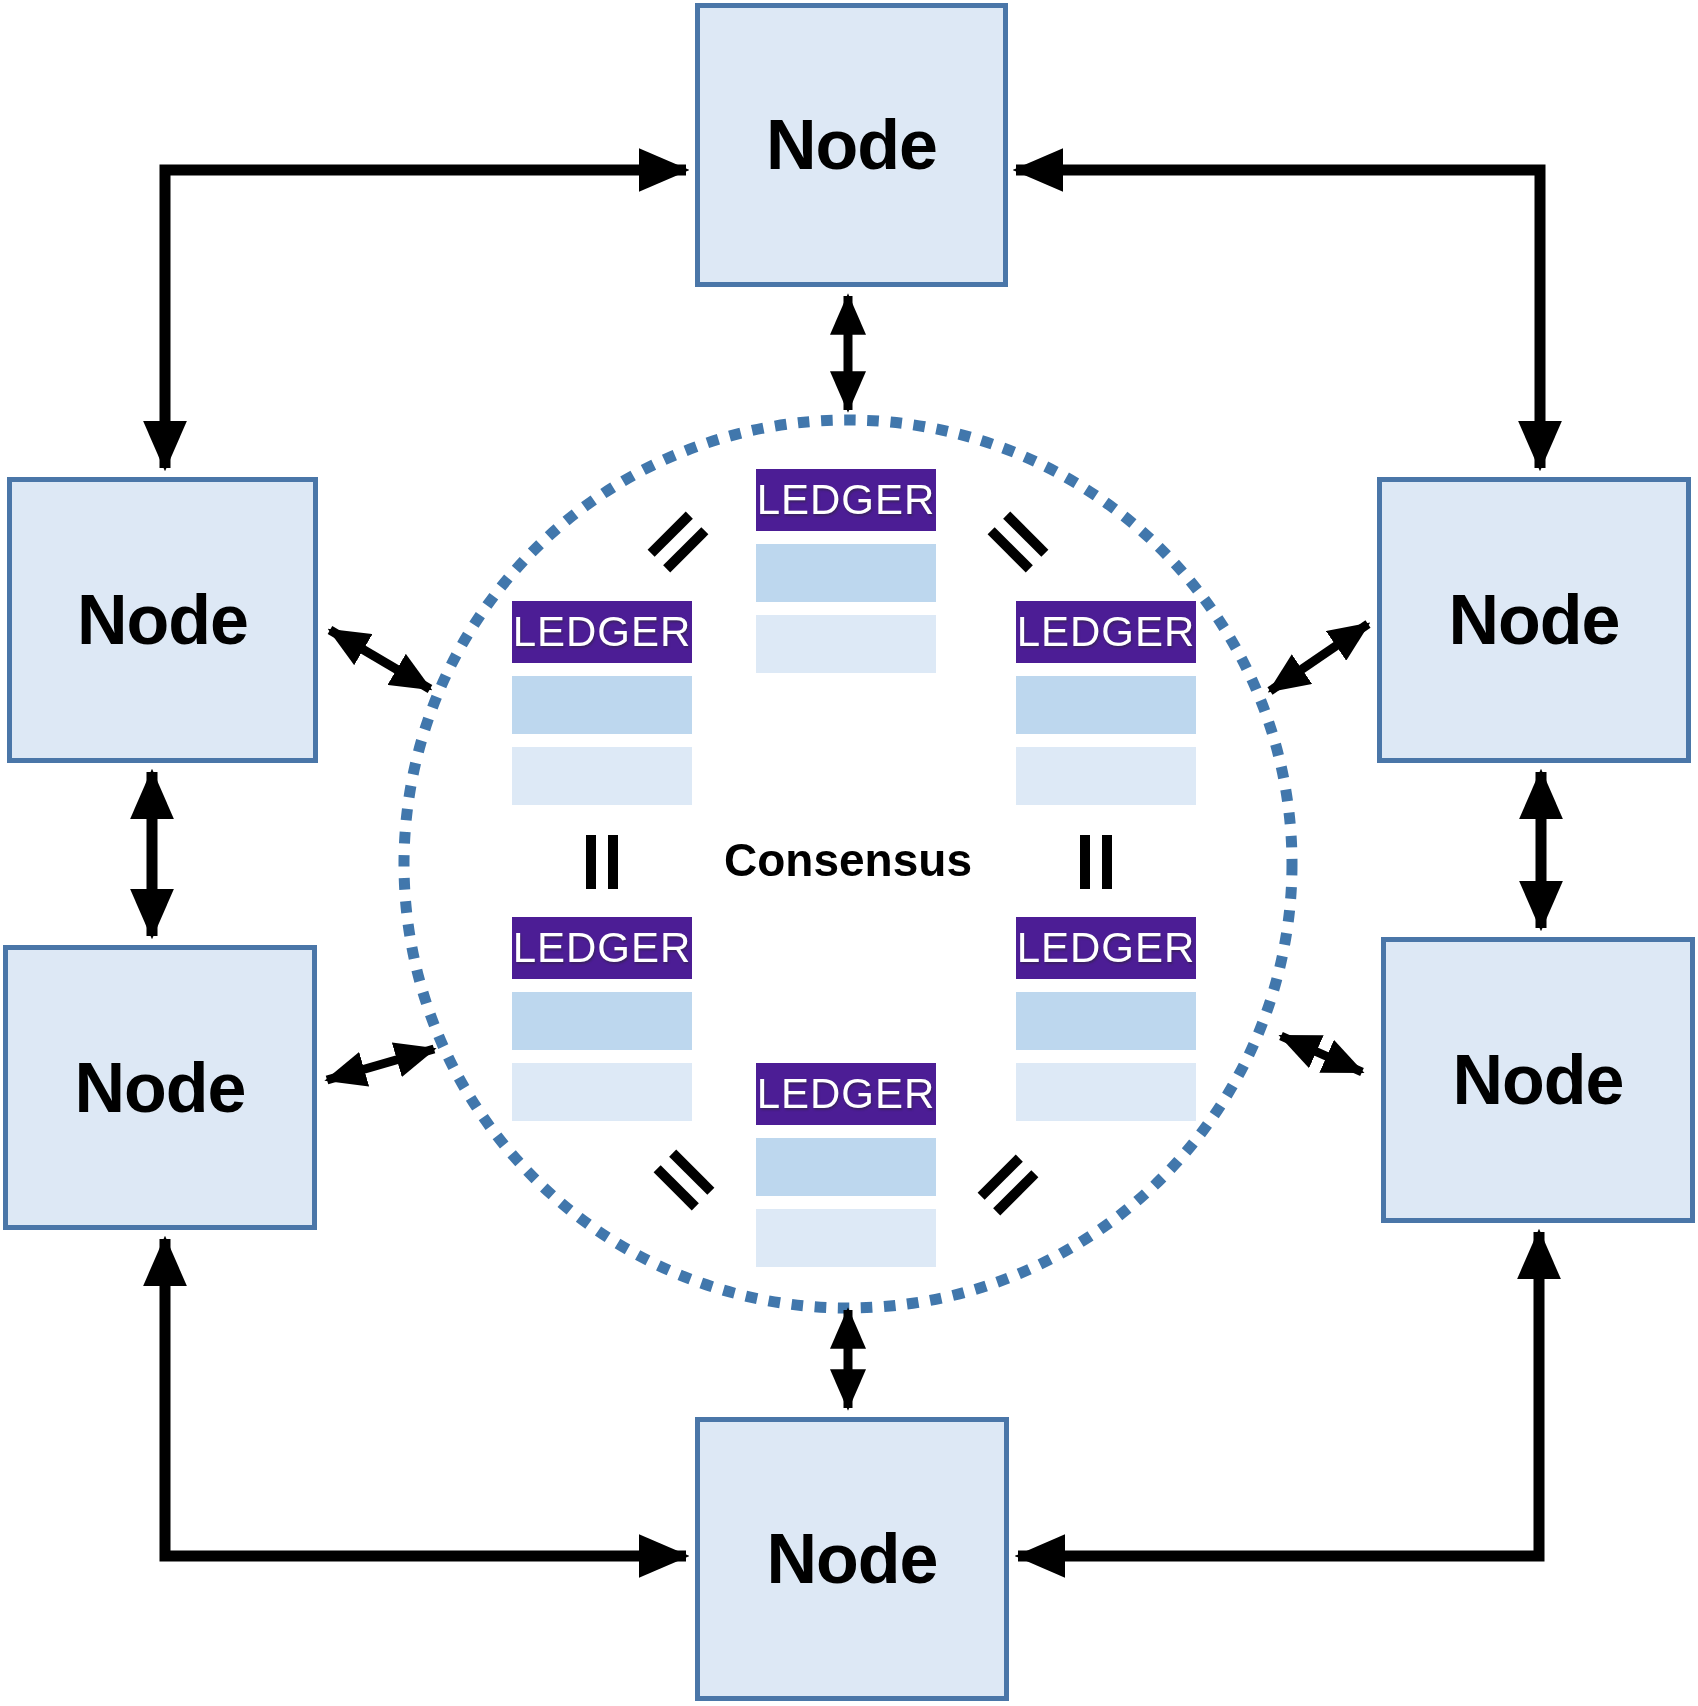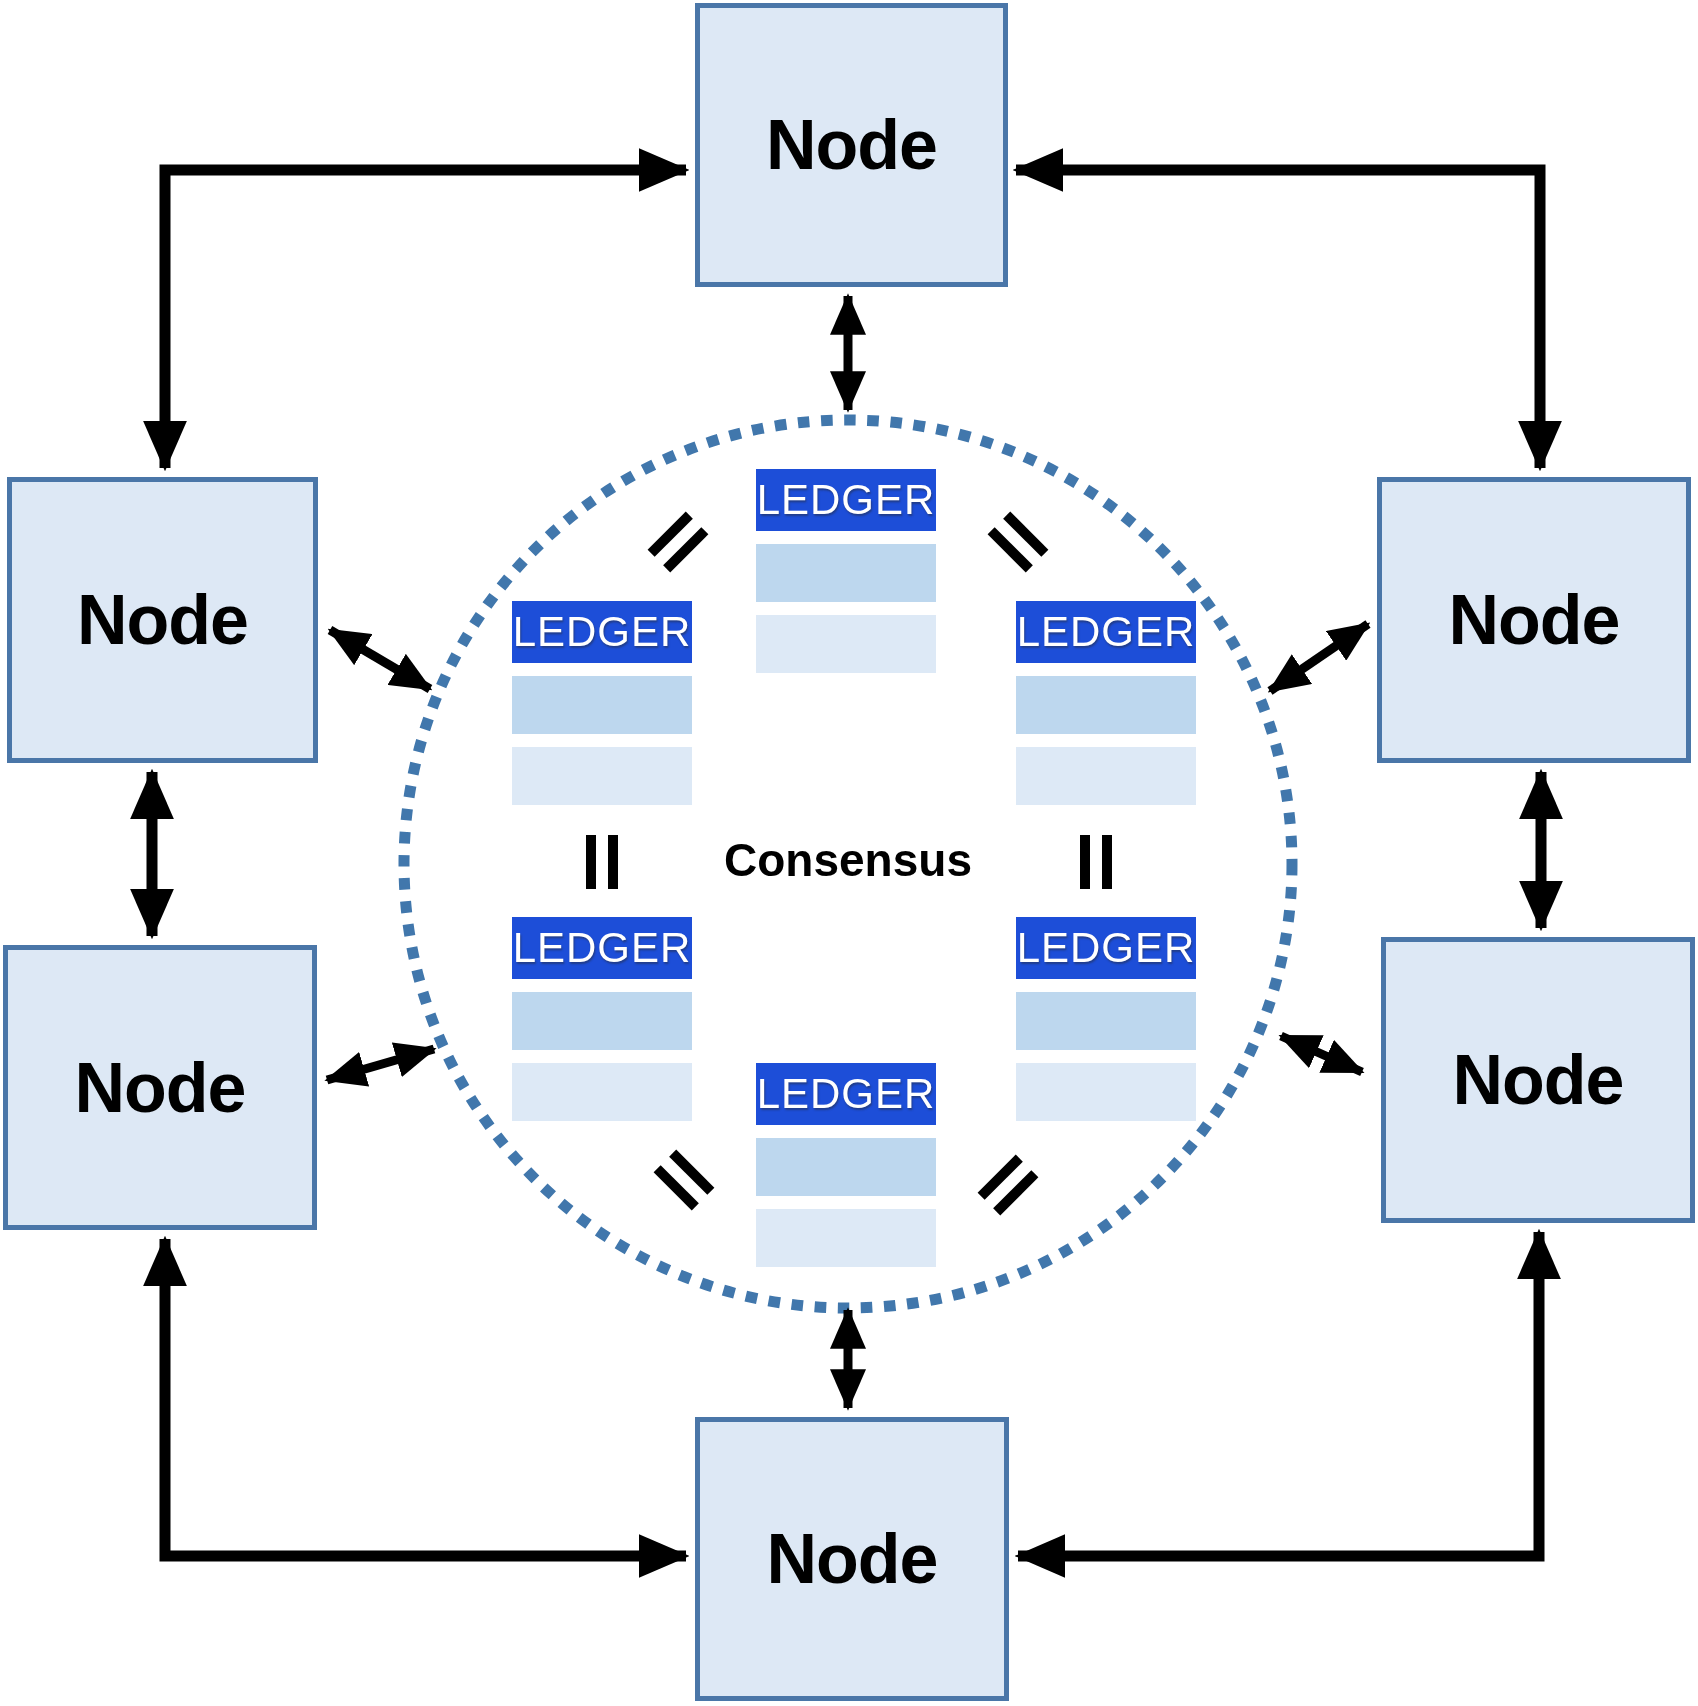--- a/index.html
+++ b/index.html
@@ -25,21 +25,21 @@
   .n-bottom     {left:695px;top:1417px;width:314px;height:284px;}
 
   .ledger{position:absolute;width:180px;}
   .l-top-center  {left:756px; top:469px;}
   .l-upper-left  {left:512px; top:601px;}
   .l-upper-right {left:1016px;top:601px;}
   .l-lower-left  {left:512px; top:917px;}
   .l-lower-right {left:1016px;top:917px;}
   .l-bottom-center{left:756px;top:1063px;}
   .ledger-header{
-    height:62px;background:#1d4ed8;color:#fff;
+    height:62px;background:#4c1d95;color:#fff;
     display:flex;align-items:center;justify-content:center;
     font-size:42px;letter-spacing:1px;
     text-shadow:1px 2px 2px rgba(40,40,40,0.45);
   }
   .ledger-row{height:58px;margin-top:13px;}
   .row-mid  {background:#bdd7ee;}
   .row-light{background:#dde9f6;}
 
   .consensus{
     position:absolute;left:848px;top:860px;transform:translate(-50%,-50%);

